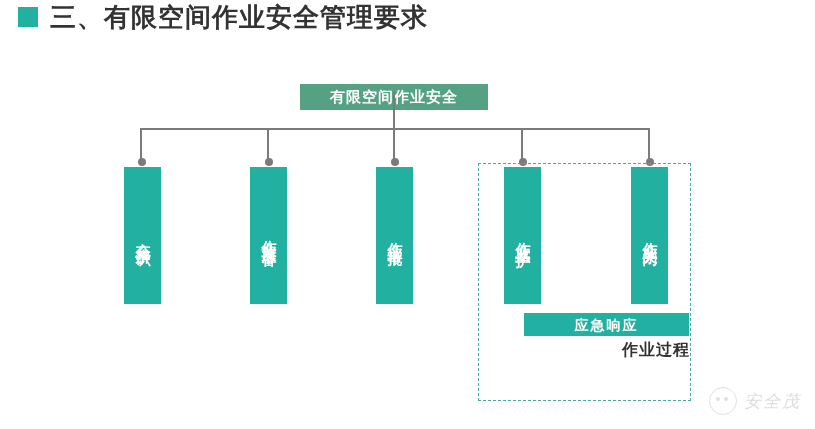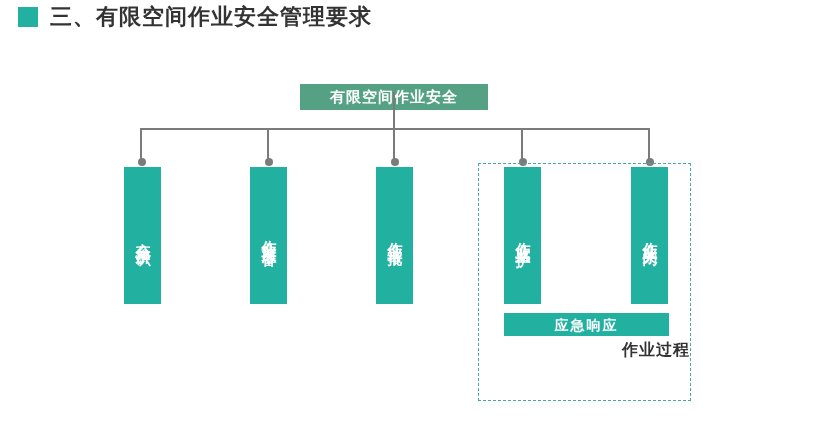--- a/index.html
+++ b/index.html
@@ -9,21 +9,21 @@
     font-family:"DejaVu Sans","Liberation Sans",sans-serif;
     overflow:hidden;
     position:relative;
   }
   #slide{position:absolute;left:0;top:0;width:815px;height:429px;background:#fff;}
 
   
   .heading{position:absolute;left:18px;top:6px;display:flex;align-items:center;}
   .heading-bullet{width:20px;height:20px;background:#22b0a0;margin-right:12px;flex:0 0 auto;}
   .heading-text{
-    font-size:22px;font-weight:bold;color:#333333;
+    font-size:26px;font-weight:bold;color:#333333;
     letter-spacing:1px;line-height:22px;white-space:nowrap;
   }
 
   
   .root-box{
     position:absolute;left:300px;top:84px;width:188px;height:26px;
     background:#55a183;
     display:flex;align-items:center;justify-content:center;
   }
   .root-box span{
@@ -117,21 +117,21 @@
   <div class="dot" style="left:519px;top:158px;"></div>
 
   <div class="conn conn-v" style="left:648px;top:128px;height:33px;"></div>
   <div class="dot" style="left:646px;top:158px;"></div>
 
 
   <div class="group" style="left:478px;top:163px;width:211px;height:236px;">
     <div class="group-label" style="top:176px;text-align:right;">作业过程</div>
   </div>
 
-  <div class="ebar" style="left:504px;top:313px;width:165px;height:23px;">
+  <div class="ebar" style="left:524px;top:313px;width:165px;height:23px;">
     <span>应急响应</span>
   </div>
 
   <div class="vbox" style="left:124px;top:167px;width:37px;height:137px;">
     <span>充分辨识</span>
   </div>
 
   <div class="vbox" style="left:250px;top:167px;width:37px;height:137px;">
     <span>作业前准备</span>
   </div>
@@ -141,14 +141,18 @@
   </div>
 
   <div class="vbox" style="left:504px;top:167px;width:37px;height:137px;">
     <span>作业监护</span>
   </div>
 
   <div class="vbox" style="left:631px;top:167px;width:37px;height:137px;">
     <span>作业关闭</span>
   </div>
 
+  <div class="watermark">
+    <div class="wm-logo"></div>
+    <div class="wm-text">安全茂</div>
+  </div>
 
 </div>
 
 </body></html>

